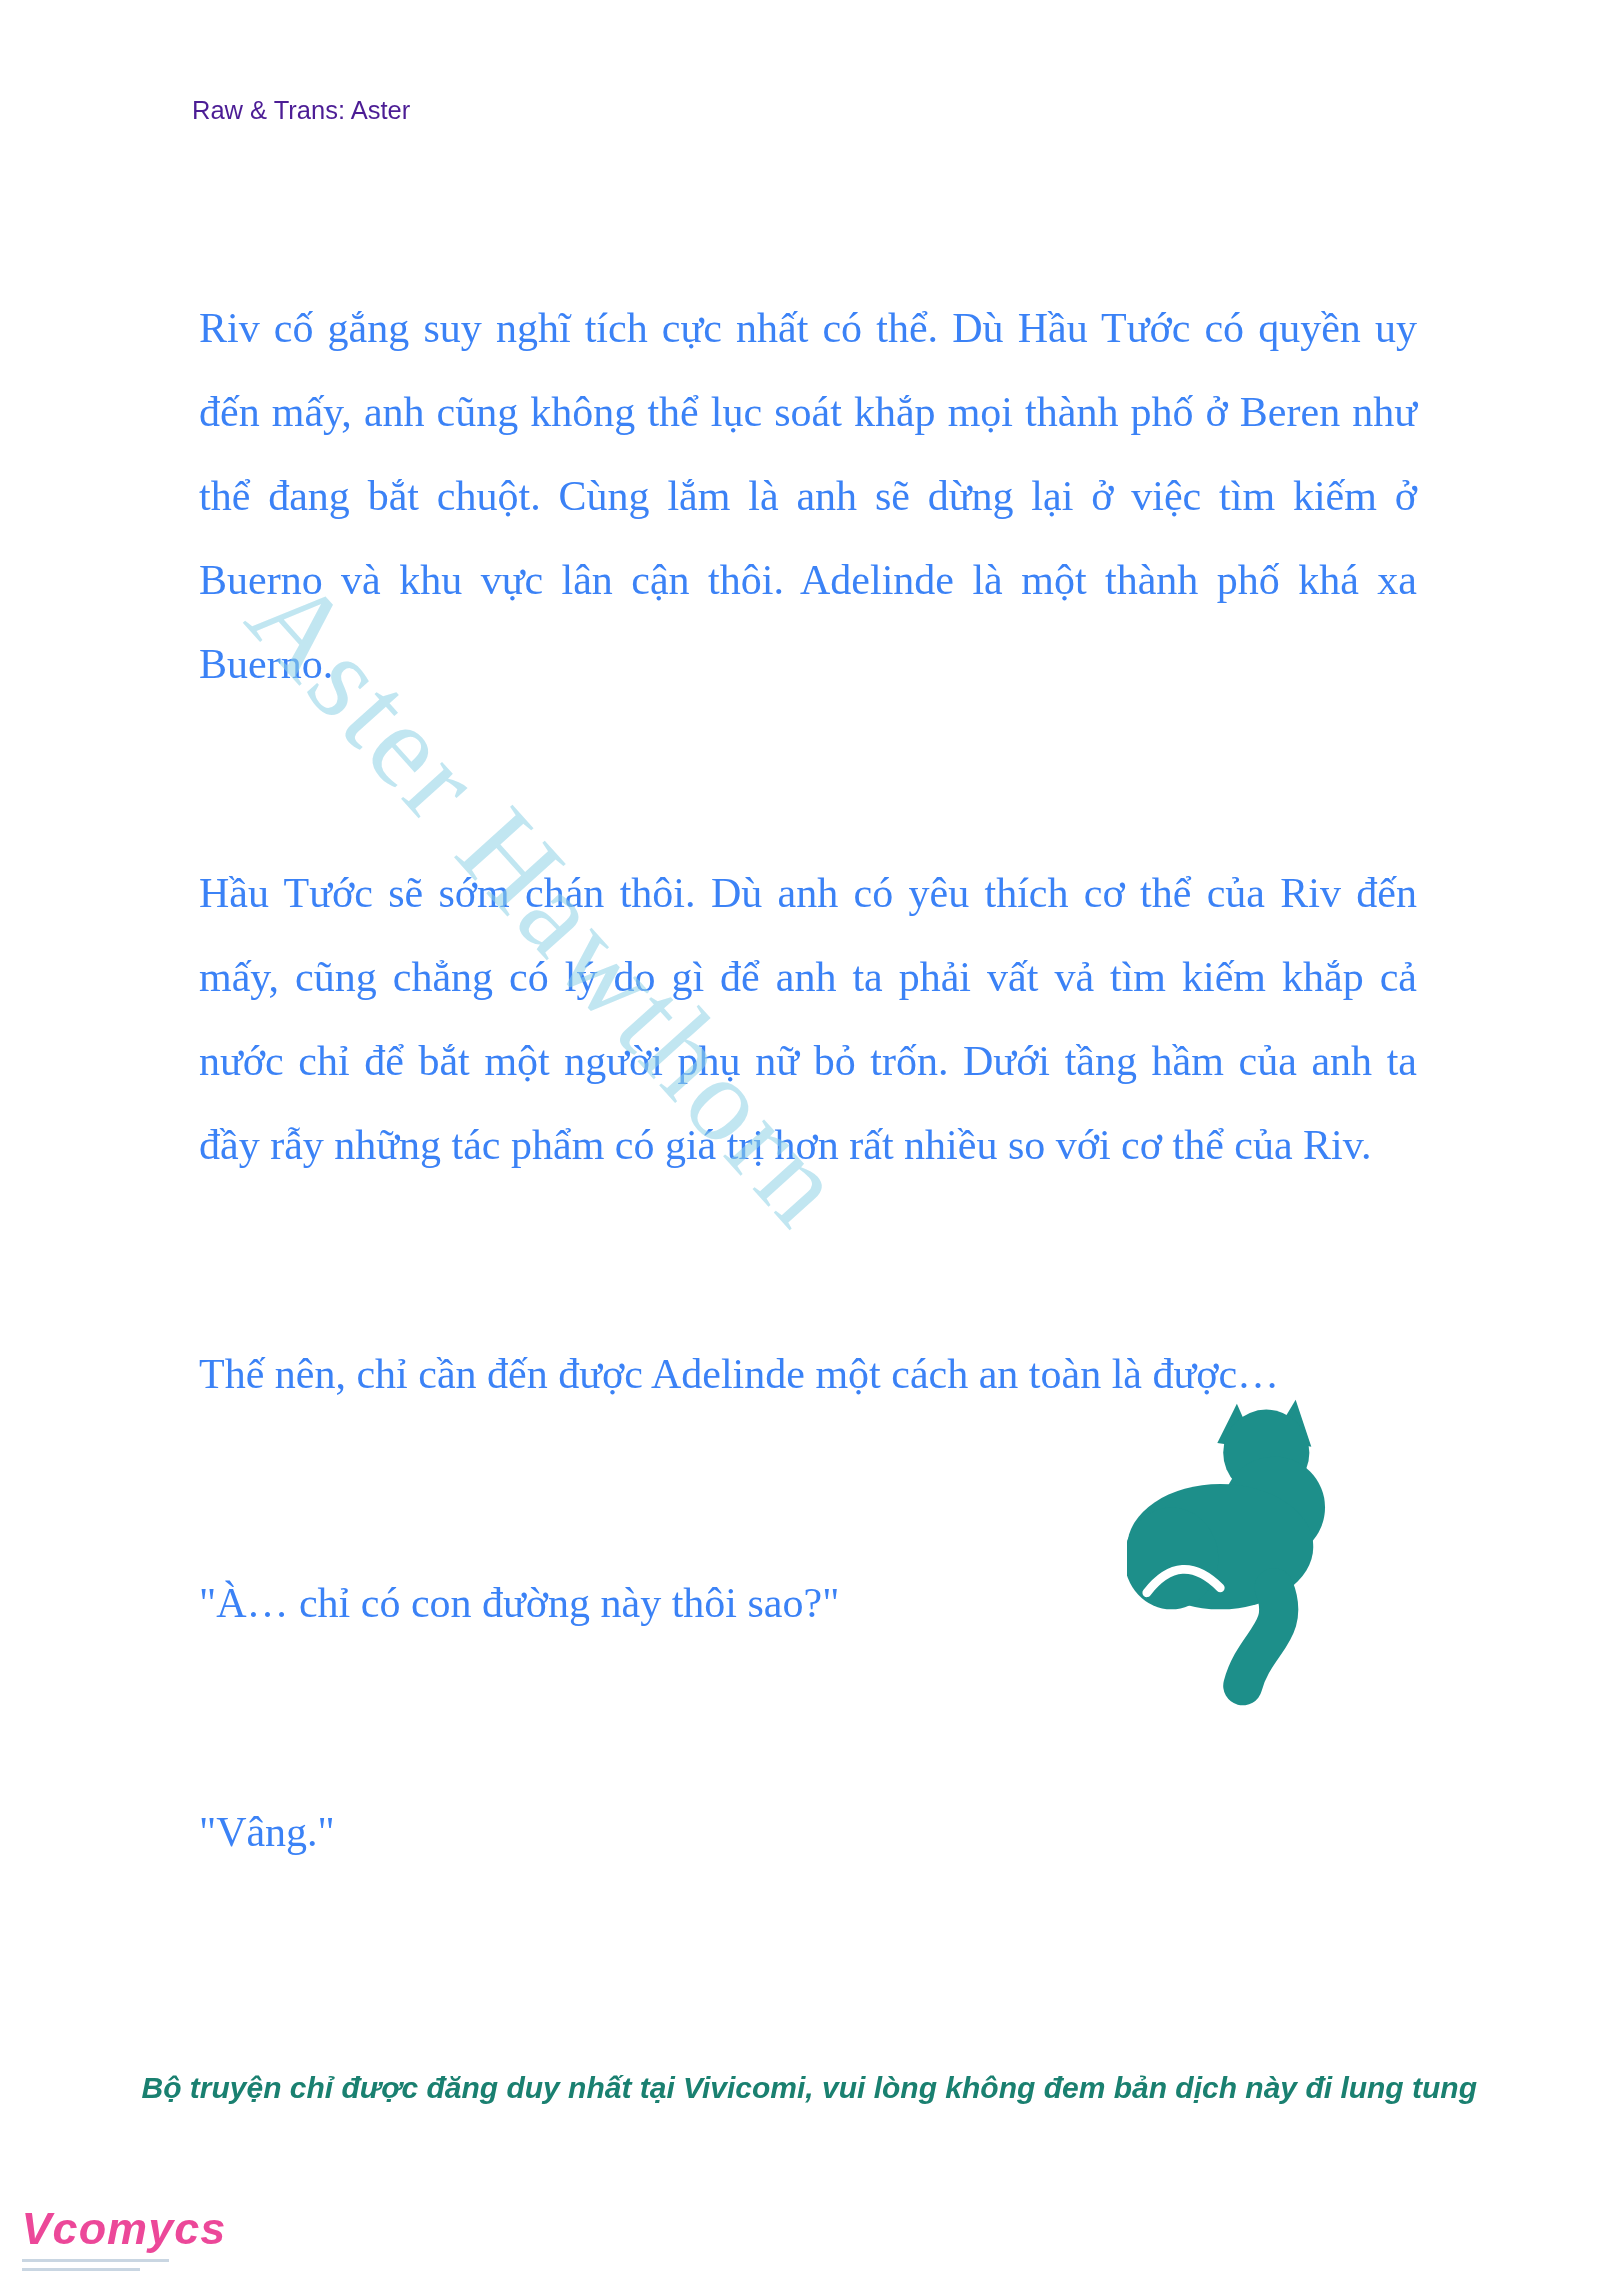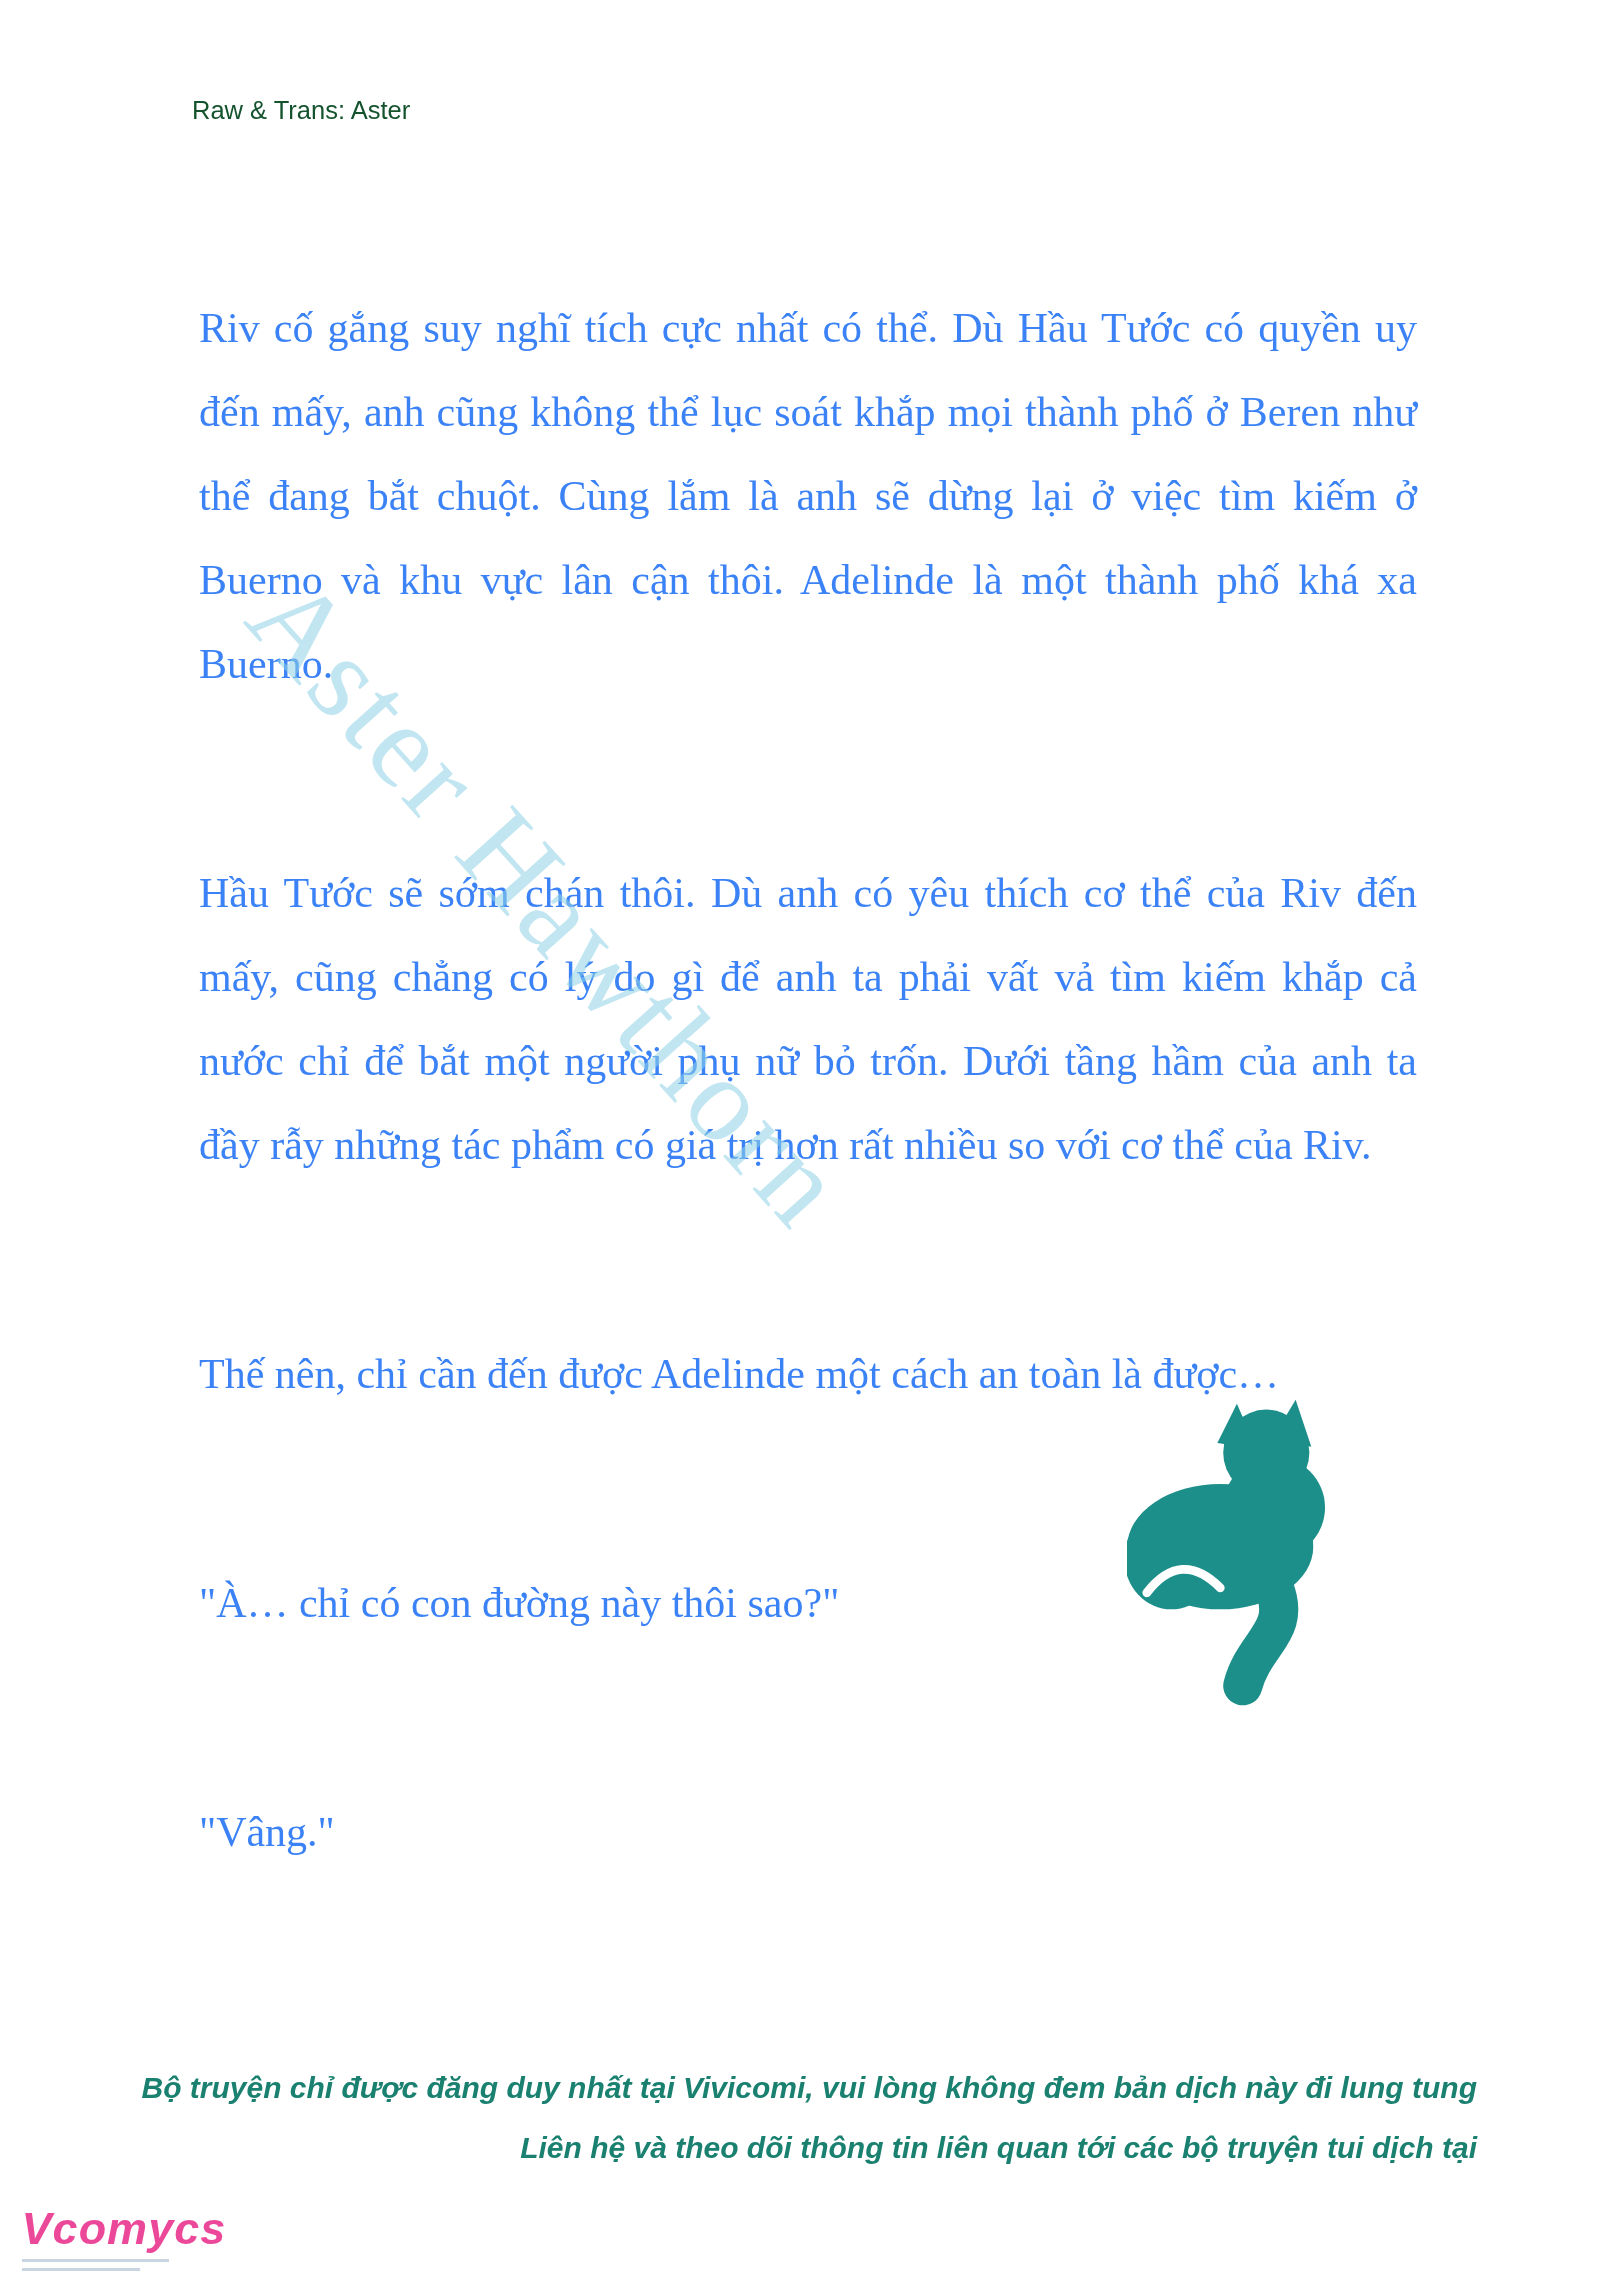--- a/index.html
+++ b/index.html
@@ -14,21 +14,21 @@
     background: #ffffff;
     overflow: hidden;
     font-family: "Liberation Serif", serif;
   }
   .credit {
     position: absolute;
     left: 192px;
     top: 96px;
     font-family: "Liberation Sans", sans-serif;
     font-size: 25.5px;
-    color: #14532d;
+    color: #4c1d95;
   }
   .content {
     position: absolute;
     left: 199px;
     top: 286px;
     width: 1218px;
     color: #3b82f6;
   }
   .content p {
     font-size: 42px;
@@ -124,21 +124,20 @@
       <ellipse cx="45" cy="170" rx="48" ry="52"></ellipse>
     </g>
 
     <path d="M20,205 Q55,160 95,200" fill="none" stroke="#ffffff" stroke-width="9" stroke-linecap="round"></path>
 
     <path d="M150,200 C168,245 130,255 118,300" fill="none" stroke="#1d8f8a" stroke-width="40" stroke-linecap="round"></path>
   </svg>
 
   <div class="footer" style="color: rgb(26, 128, 112);">
     <div>Bộ truyện chỉ được đăng duy nhất tại Vivicomi, vui lòng không đem bản dịch này đi lung tung</div>
-    <div>Liên hệ và theo dõi thông tin liên quan tới các bộ truyện tui dịch tại</div>
   </div>
 
   <div class="logo">
     <span style="color: #ec4899;">Vcomycs</span>
     <div class="logo-lines">
       <div></div>
       <div></div>
     </div>
   </div>
 

